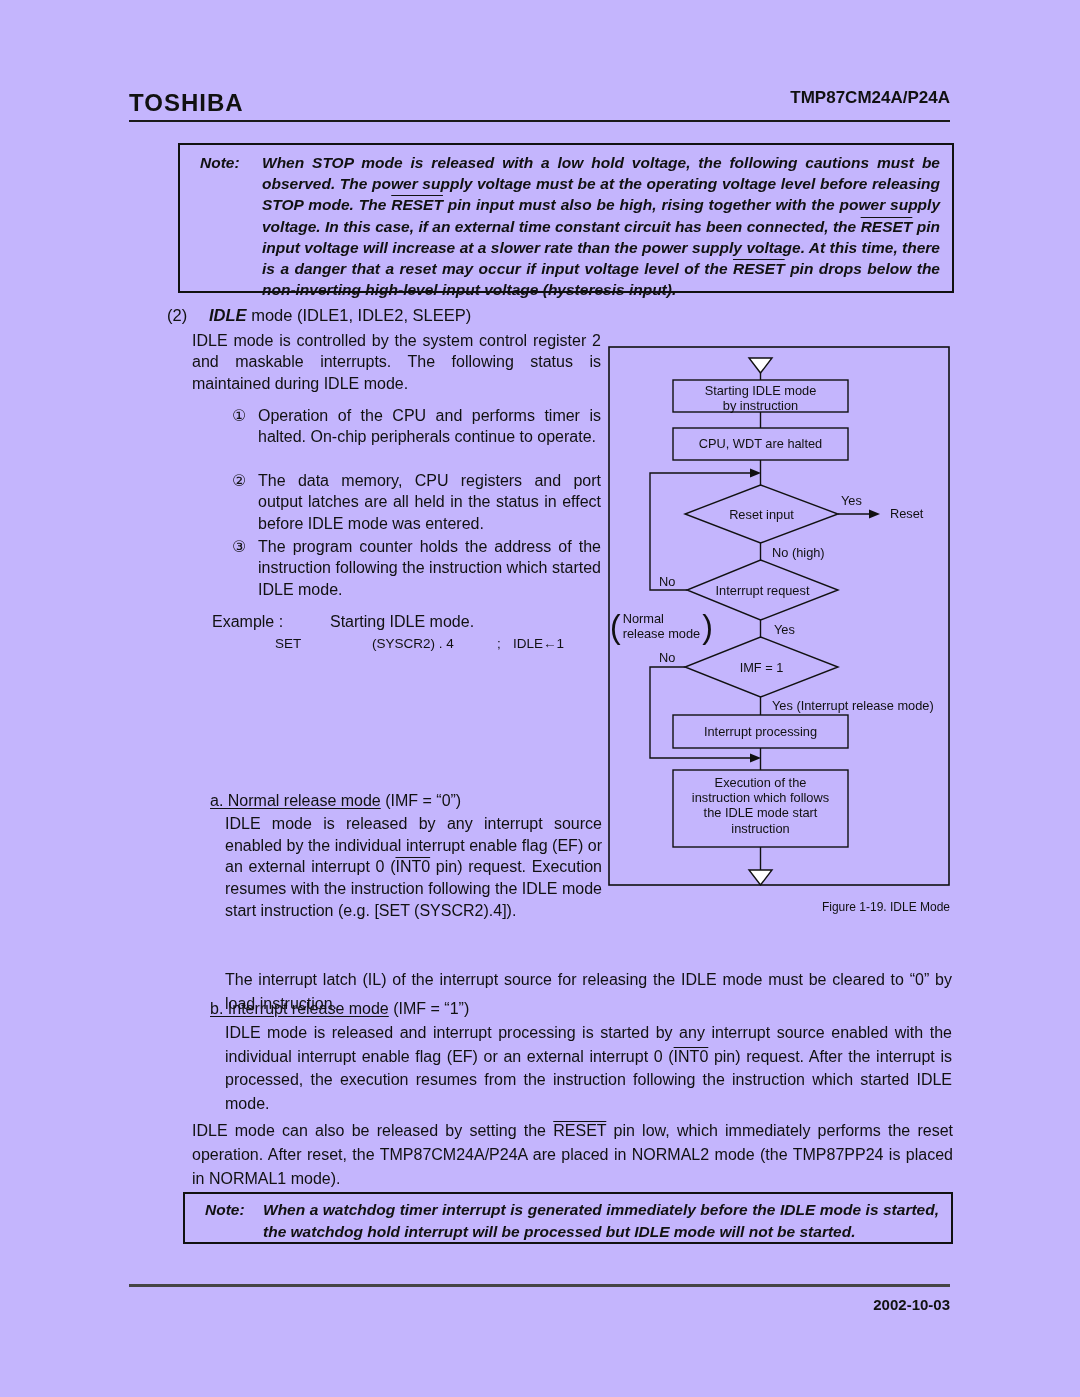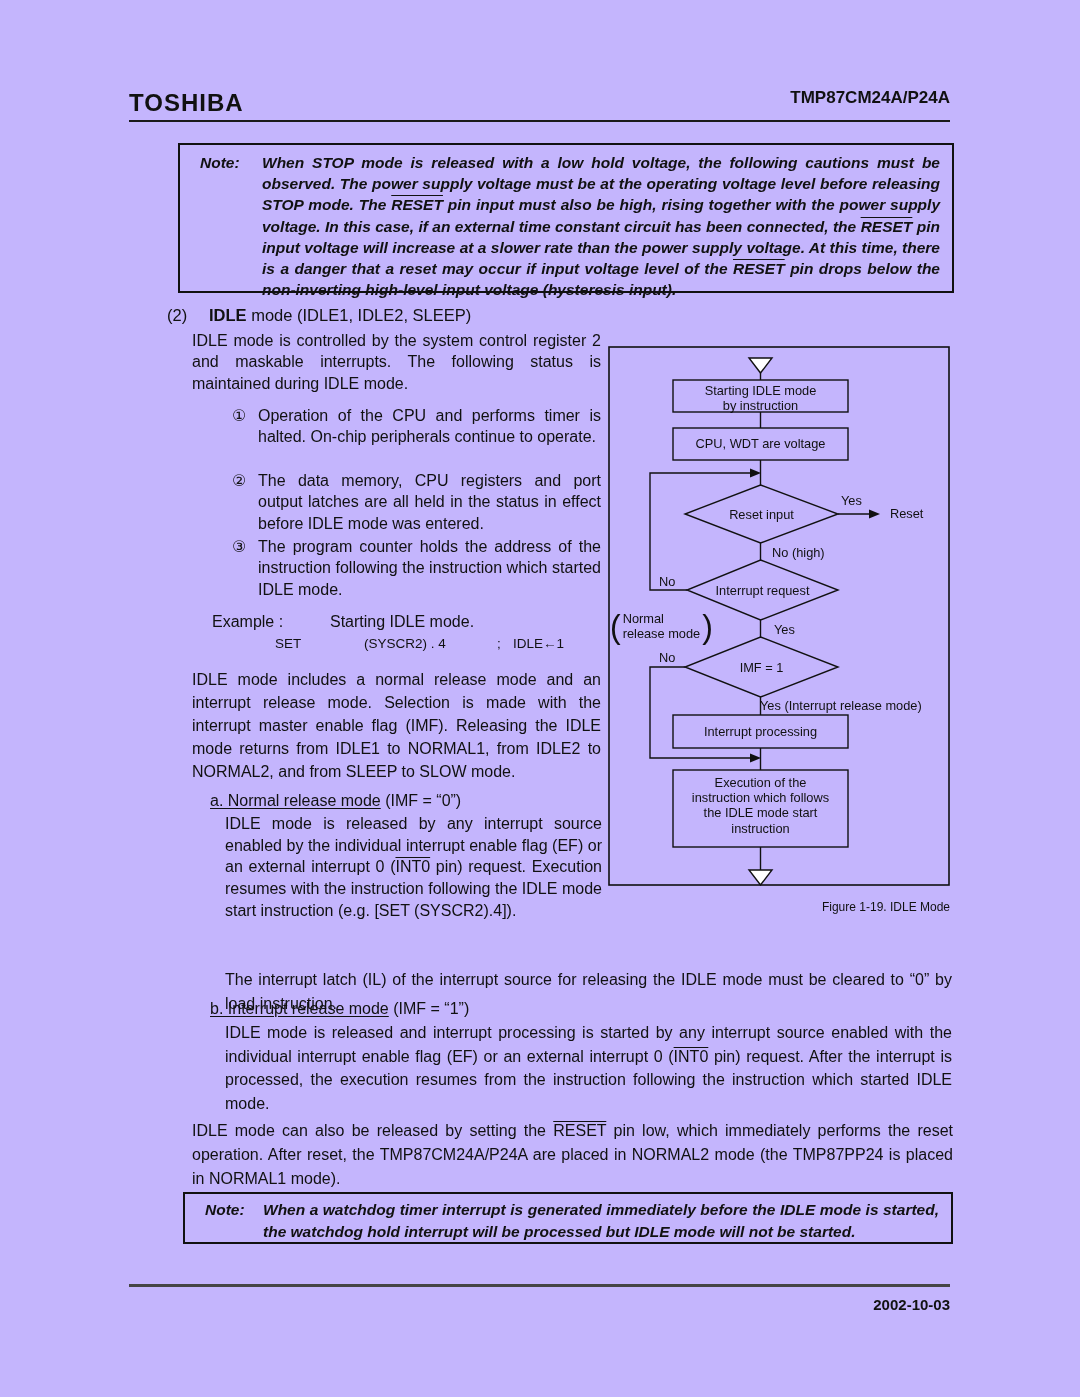--- a/index.html
+++ b/index.html
@@ -3,21 +3,21 @@
 <meta charset="utf-8">
 <style>
   html,body { margin:0; padding:0; background:#e8e8e8; }
   .page {
     position:relative; width:1080px; height:1397px; margin:0 auto;
     background:#c4b5fd; color:#111;
     font-family:"Liberation Sans","DejaVu Sans",sans-serif;
     overflow:hidden;
   }
   .abs { position:absolute; }
-  .b { font-weight:bold; }
+  .b { font-weight:bold;font-style:italic; }
   .u { text-decoration:underline; text-underline-offset:2px; }
   .ov { text-decoration:overline; }
   .just { text-align:justify; }
 
   
   .brand { left:129px; top:89px; font-size:24px; font-weight:bold; letter-spacing:1px; }
   .part  { right:130px; top:88px; font-size:17px; font-weight:bold; }
   .hrule { left:129px; top:120px; width:821px; height:2px; background:#1a1a1a; }
 
   
@@ -39,21 +39,21 @@
   .intro  { left:192px; top:330px; width:409px; }
   .itm    { left:232px; width:369px; }
   .itm .mk { position:absolute; left:0; top:0; font-size:16px; }
   .itm .it { margin-left:26px; width:343px; }
   .itm1 { top:405px; } .itm2 { top:470px; } .itm3 { top:536px; }
 
   .example { left:212px; top:613px; width:400px; font-size:16px; }
   .example .exlabel { display:inline-block; width:118px; }
   .exline2 { position:relative; height:22px; margin-top:5px; font-size:13.5px; }
   .exline2 span { position:absolute; top:0; }
-  .ex-mn { left:63px; } .ex-op { left:152px; } .ex-sep { left:285px; } .ex-cm { left:301px; }
+  .ex-mn { left:63px; } .ex-op { left:160px; } .ex-sep { left:285px; } .ex-cm { left:301px; }
 
   .para2  { left:192px; top:668px; width:409px; line-height:23px; }
   .a-head { left:210px; top:792px; font-size:16px; }
   .a-body { left:225px; top:813px; width:377px; line-height:21.7px; }
   .a-body2{ left:225px; top:968px; width:727px; line-height:23.5px; }
   .b-head { left:210px; top:1000px; font-size:16px; }
   .b-body { left:225px; top:1021px; width:727px; line-height:23.5px; }
   .closing{ left:192px; top:1119px; width:761px; line-height:24px; }
 
   
@@ -65,21 +65,21 @@
   .bx2 { left:65px; top:90px;  width:175px; }
   .d1t { left:77px; top:161px; width:153px; }
   .yes1{ left:233px; top:147px; }
   .rst { left:282px; top:160px; }
   .nhg { left:164px; top:199px; }
   .d2t { left:79px; top:237px; width:151px; }
   .no2 { left:51px; top:228px; }
   .yes2{ left:166px; top:276px; }
   .d3t { left:77px; top:314px; width:153px; }
   .no3 { left:51px; top:304px; }
-  .yes3{ left:152px; top:352px; }
+  .yes3{ left:164px; top:352px; }
   .bx3 { left:65px; top:378px; width:175px; }
   .bx4 { left:65px; top:429px; width:175px; }
   .nrm { left:2px; top:264px; display:flex; align-items:center; }
   .nrm .paren { font-size:32px; font-weight:400; transform:scaleY(1.05); line-height:32px; }
   .nrm .ptext { padding:0 2px; }
   .caption { left:608px; top:900px; width:342px; text-align:right; font-size:12px; }
 
   
   .frule { left:129px; top:1284px; width:821px; height:3px; background:#454545; }
   .fpage { left:0; top:1296px; width:1080px; text-align:center; font-size:15px; font-weight:bold; }
@@ -123,21 +123,20 @@
       <span class="exlabel">Example :</span><span>Starting IDLE mode.</span>
     </div>
     <div class="exline2">
       <span class="ex-mn">SET</span>
       <span class="ex-op">(SYSCR2) . 4</span>
       <span class="ex-sep">;</span>
       <span class="ex-cm">IDLE←1</span>
     </div>
   </div>
 
-  <div class="abs body16 just para2">IDLE mode includes a normal release mode and an interrupt release mode.  Selection is made with the interrupt master enable flag (IMF).  Releasing the IDLE mode returns from IDLE1 to NORMAL1, from IDLE2 to NORMAL2, and from SLEEP to SLOW mode.</div>
 
   <div class="abs a-head"><span class="u">a. Normal release mode</span><span> (IMF = “0”)</span></div>
   <div class="abs body16 just a-body"><span>IDLE mode is released by any interrupt source enabled by the individual interrupt enable flag (EF) or an external interrupt 0 (</span><span class="ov">INT0</span><span> pin) request.  Execution resumes with the instruction following the IDLE mode start instruction (e.g. [SET (SYSCR2).4]).</span></div>
   <div class="abs body16 just a-body2">The interrupt latch (IL) of the interrupt source for releasing the IDLE mode must be cleared to “0” by load instruction.</div>
 
   <div class="abs b-head"><span class="u">b. Interrupt release mode</span><span> (IMF = “1”)</span></div>
   <div class="abs body16 just b-body"><span>IDLE mode is released and interrupt processing is started by any interrupt source enabled with the individual interrupt enable flag (EF) or an external interrupt 0 (</span><span class="ov">INT0</span><span> pin) request.  After the interrupt is processed, the execution resumes from the instruction following the instruction which started IDLE mode.</span></div>
 
   <div class="abs body16 just closing"><span>IDLE mode can also be released by setting the </span><span class="ov">RESET</span><span> pin low, which immediately performs the reset operation.  After reset, the TMP87CM24A/P24A are placed in NORMAL2 mode (the TMP87PP24 is placed in NORMAL1 mode).</span></div>
 
@@ -172,21 +171,21 @@
         <line x1="152.5" y1="402" x2="152.5" y2="424"></line>
         <rect x="65" y="424" width="175" height="77"></rect>
         <line x1="152.5" y1="501" x2="152.5" y2="524"></line>
         <polygon points="141,524 164,524 152.5,539" fill="#fff"></polygon>
       </g>
     </svg>
     <div class="flbl bx1 ctr">
       <span style="display:block">Starting IDLE mode</span>
       <span style="display:block">by instruction</span>
     </div>
-    <div class="flbl bx2 ctr">CPU, WDT are voltage</div>
+    <div class="flbl bx2 ctr">CPU, WDT are halted</div>
     <div class="flbl d1t ctr">Reset input</div>
     <div class="flbl yes1">Yes</div>
     <div class="flbl rst">Reset</div>
     <div class="flbl nhg">No (high)</div>
     <div class="flbl d2t ctr">Interrupt request</div>
     <div class="flbl no2">No</div>
     <div class="flbl nrm">
       <span class="paren">(</span>
       <span class="ptext">
         <span style="display:block">Normal</span>

